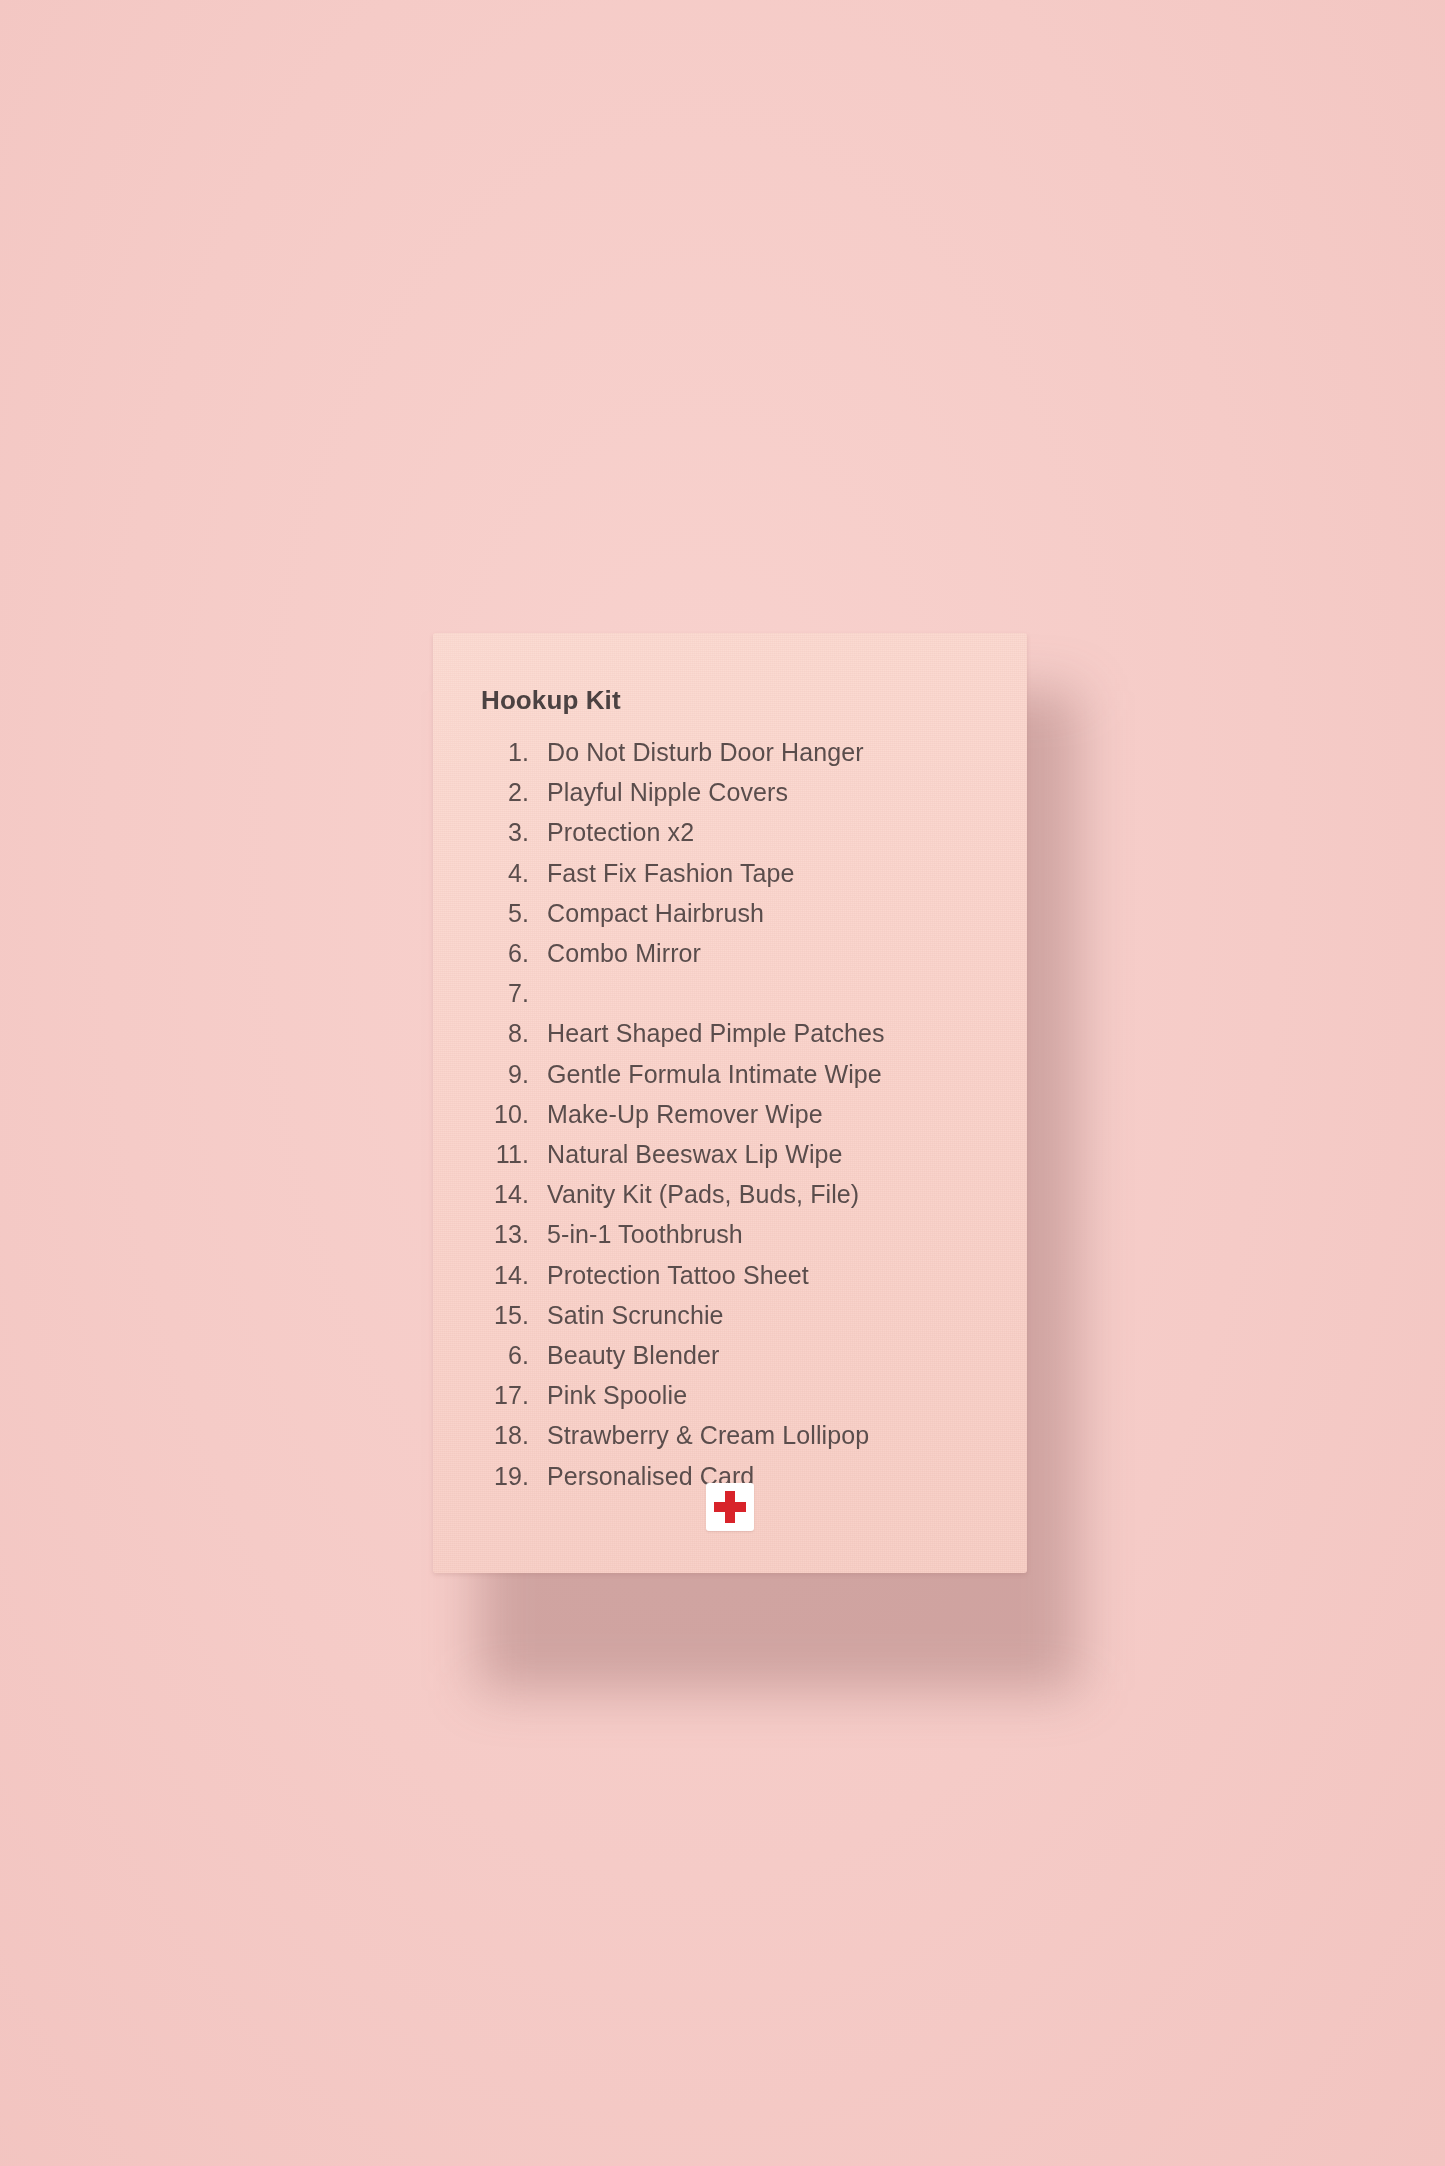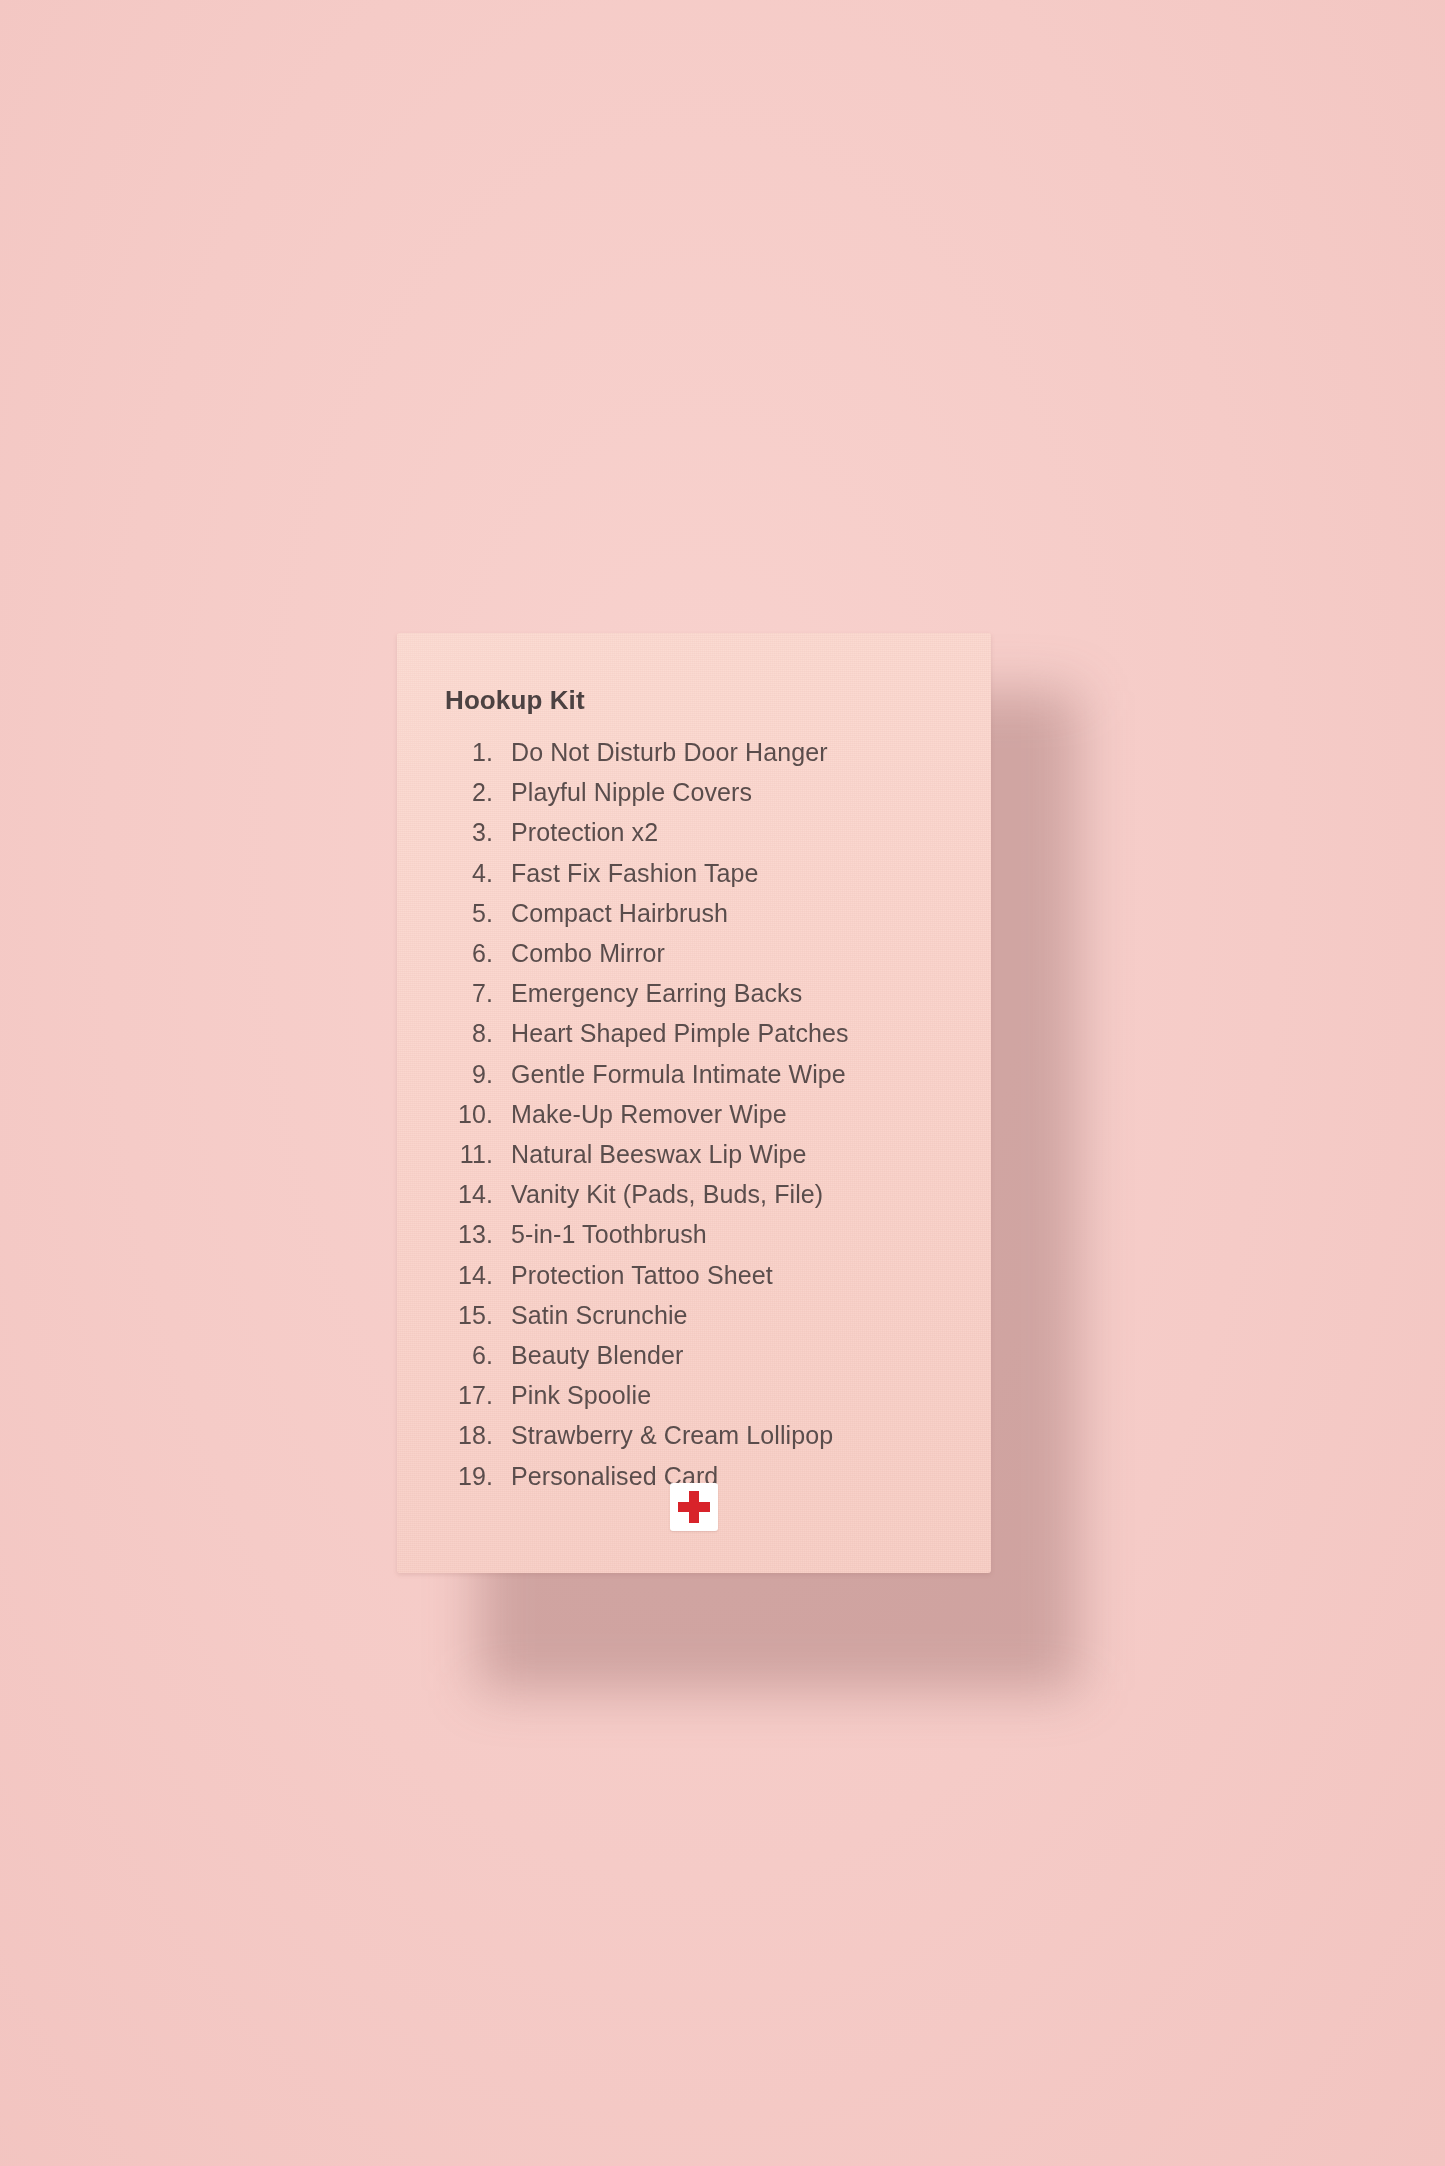--- a/index.html
+++ b/index.html
@@ -29,21 +29,21 @@
     width: 600px;
     height: 1000px;
     background: rgba(120, 70, 70, 0.30);
     filter: blur(26px);
     border-radius: 6px;
     transform: translate(26px, 26px);
   }
 
   .card {
     position: absolute;
-    left: 397px;
+    left: 433px;
     top: 633px;
     width: 594px;
     height: 940px;
     background: linear-gradient(160deg, #fbd9d0 0%, #f9d2c9 45%, #f6ccc3 100%);
     border-radius: 3px;
     box-shadow: 0 2px 4px rgba(150, 100, 95, 0.18);
     padding: 0;
     box-sizing: border-box;
   }
 
@@ -171,21 +171,20 @@
         <li>
           <span class="num">5.</span>
           <span class="label">Compact Hairbrush</span>
         </li>
         <li>
           <span class="num">6.</span>
           <span class="label">Combo Mirror</span>
         </li>
         <li>
           <span class="num">7.</span>
-          <span class="label">Emergency Earring Backs</span>
         </li>
         <li>
           <span class="num">8.</span>
           <span class="label">Heart Shaped Pimple Patches</span>
         </li>
         <li>
           <span class="num">9.</span>
           <span class="label">Gentle Formula Intimate Wipe</span>
         </li>
         <li>

